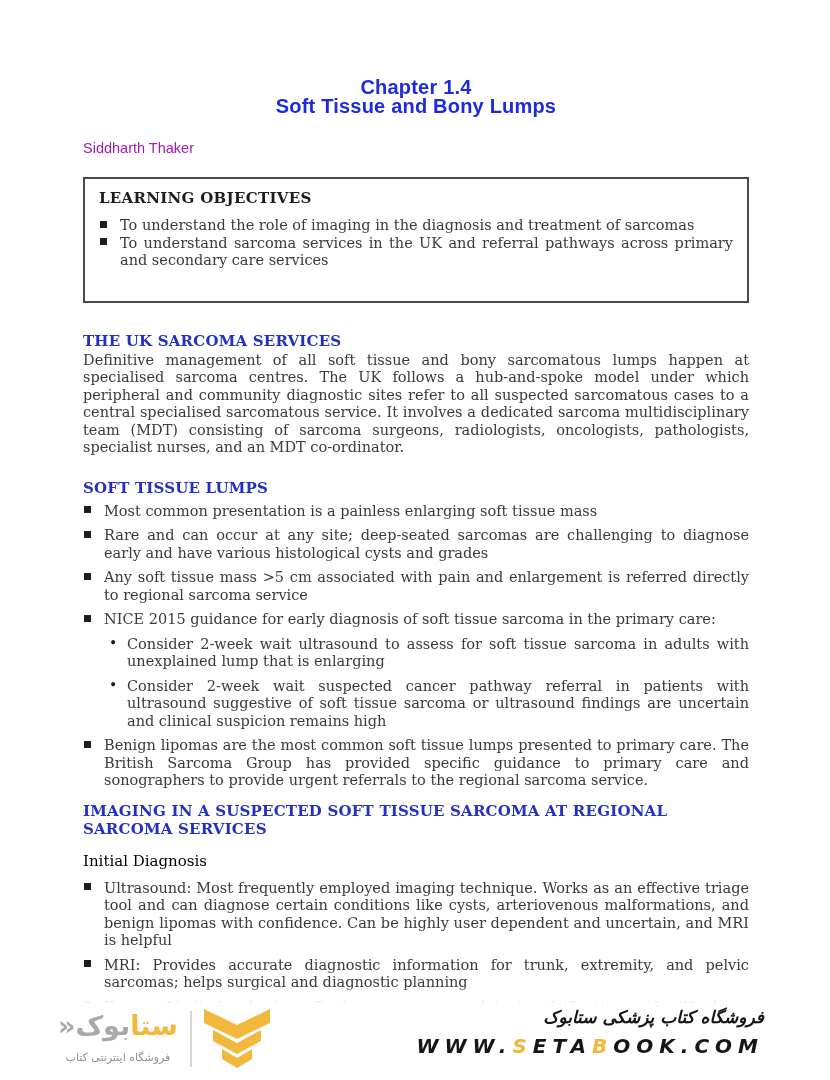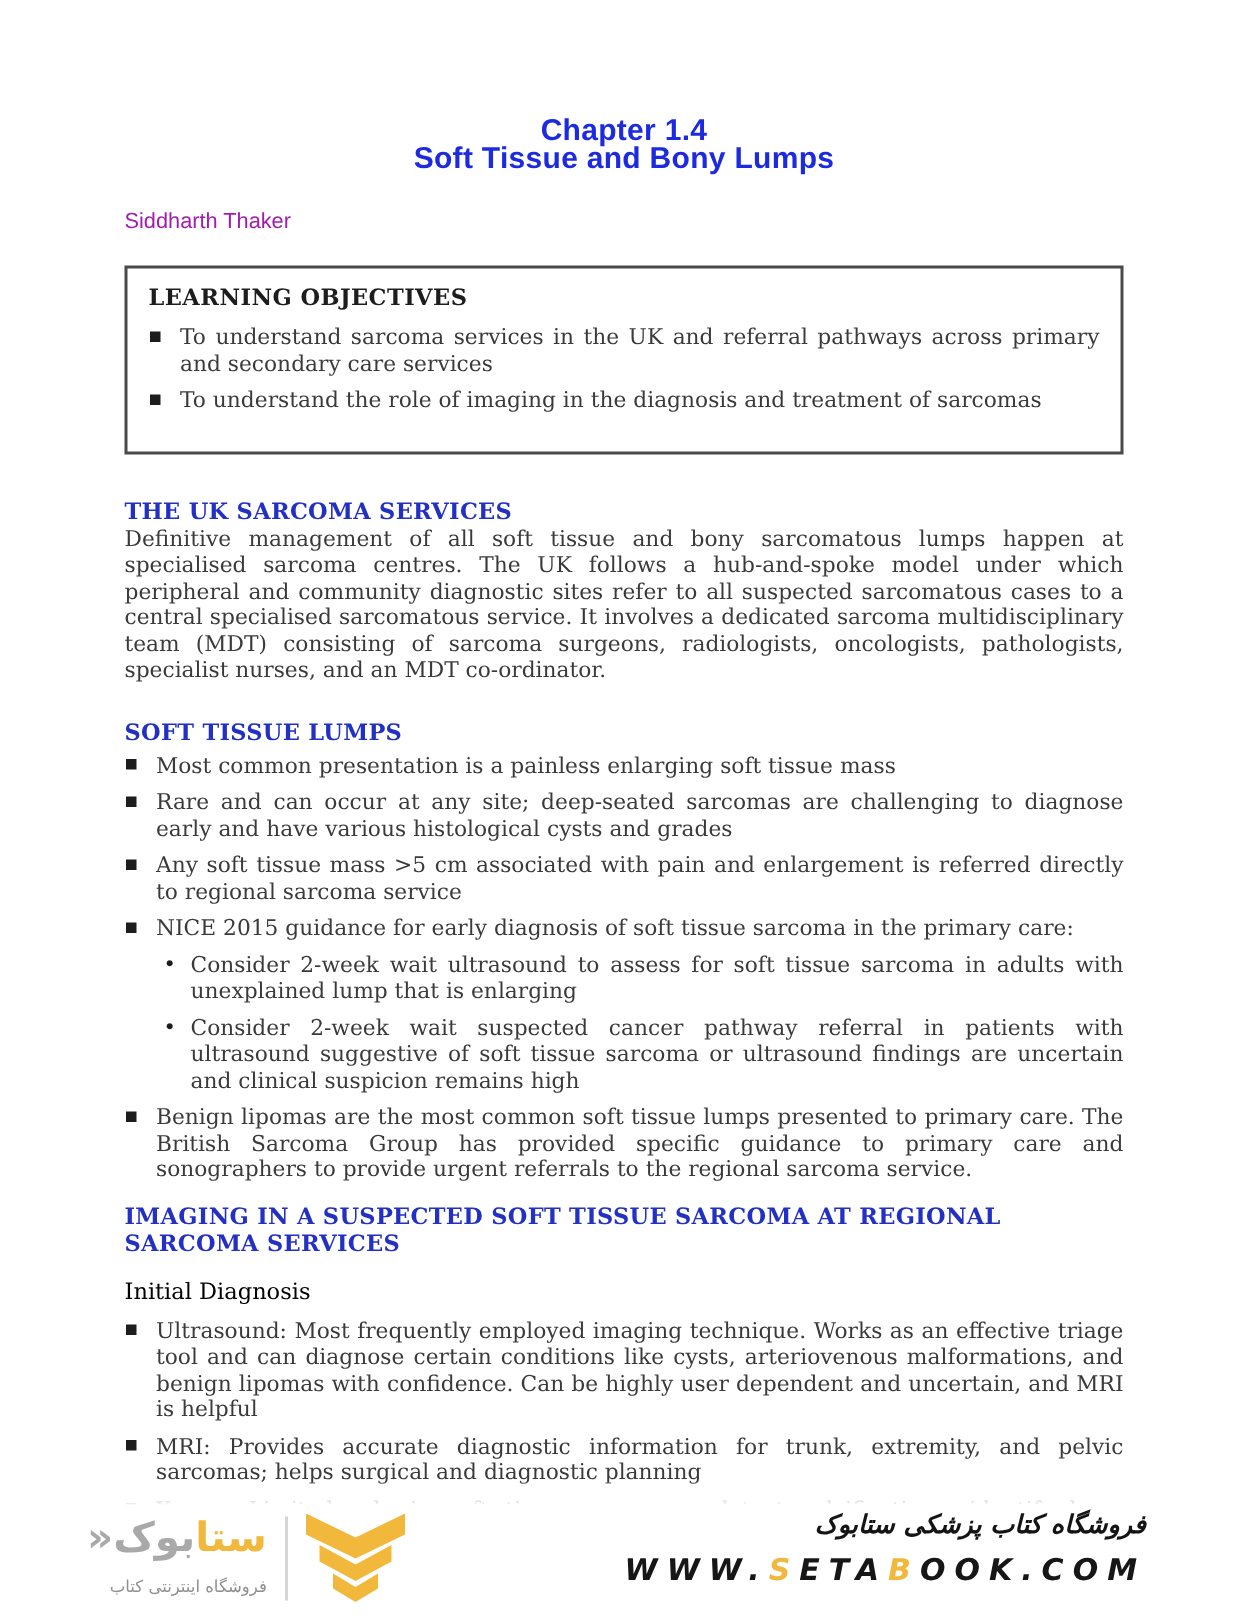--- a/index.html
+++ b/index.html
@@ -124,21 +124,21 @@
   .footer-left {
     position: absolute;
     left: 58px;
     top: 6px;
     display: flex;
     align-items: flex-start;
   }
   .logo-text-block {
     display: flex;
     flex-direction: column;
-    align-items: flex-end;
+    align-items: center;
     margin-right: 10px;
   }
   .logo-word {
     font-family: "DejaVu Sans", sans-serif;
     font-weight: bold;
     font-size: 27px;
     line-height: 34px;
     direction: rtl;
     white-space: nowrap;
   }
@@ -193,27 +193,27 @@
 
     <div class="chapter-block">
       <div class="chapter-label">Chapter 1.4</div>
       <div class="chapter-title">Soft Tissue and Bony Lumps</div>
     </div>
 
     <div class="author">Siddharth Thaker</div>
 
     <div class="lo-box">
       <div class="lo-title">LEARNING OBJECTIVES</div>
+      <div class="bullet" style="margin-bottom:0;">
+        <span class="sq"></span>
+        <span>To understand the role of imaging in the diagnosis and treatment of sarcomas</span>
+      </div>
       <div class="bullet">
         <span class="sq"></span>
         <span>To understand sarcoma services in the UK and referral pathways across primary and secondary care services</span>
-      </div>
-      <div class="bullet" style="margin-bottom:0;">
-        <span class="sq"></span>
-        <span>To understand the role of imaging in the diagnosis and treatment of sarcomas</span>
       </div>
     </div>
 
     <div class="gap-lg sec-heading">THE UK SARCOMA SERVICES</div>
     <div class="para">Definitive management of all soft tissue and bony sarcomatous lumps happen at specialised sarcoma centres. The UK follows a hub-and-spoke model under which peripheral and community diagnostic sites refer to all suspected sarcomatous cases to a central specialised sarcomatous service. It involves a dedicated sarcoma multidisciplinary team (MDT) consisting of sarcoma surgeons, radiologists, oncologists, pathologists, specialist nurses, and an MDT co-ordinator.</div>
 
     <div class="gap-md sec-heading" style="margin-bottom:6px;">SOFT TISSUE LUMPS</div>
 
     <div class="bullet">
       <span class="sq"></span>

